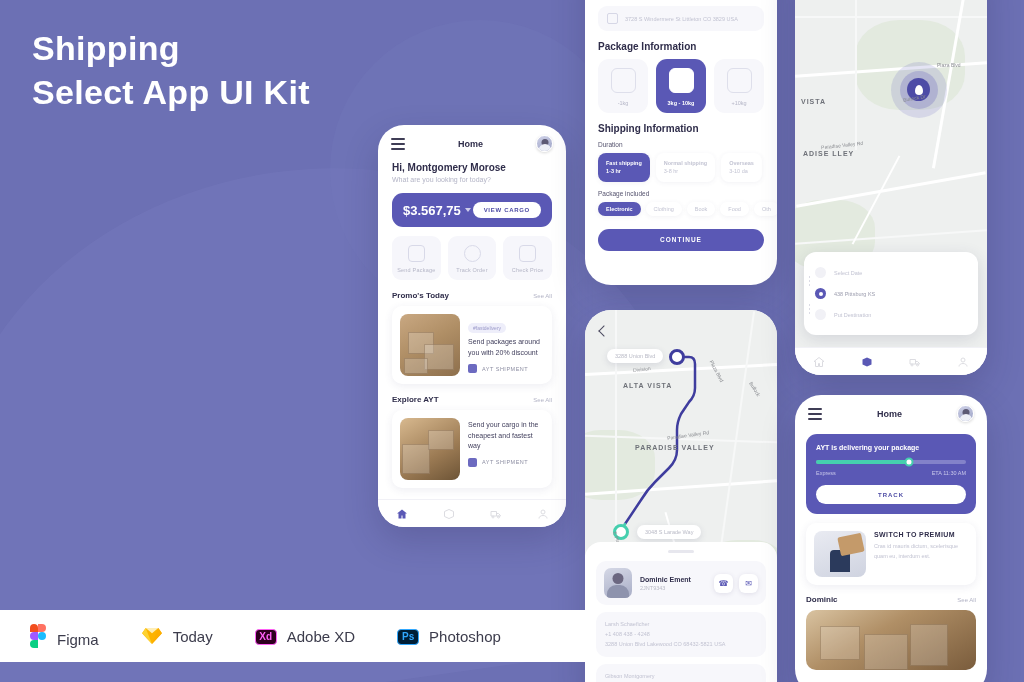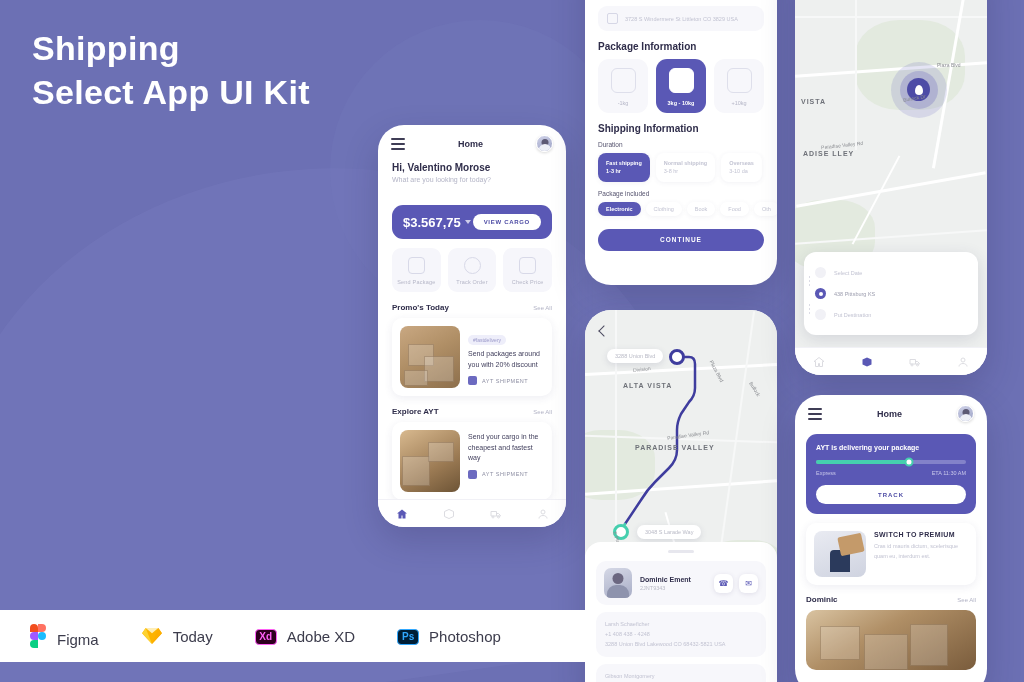--- a/index.html
+++ b/index.html
@@ -85,21 +85,21 @@
   .avatar::before{
     content:""; position:absolute; left:50%; top:18%; transform:translateX(-50%);
     width:7px; height:7px; border-radius:50%; background:#5d5a74;
   }
 
   .greet { padding:6px 14px 0; }
   .greet-name { font-size:10px; font-weight:bold; color:#2f2d4a; }
   .greet-sub { font-size:7px; color:#b3b4c6; margin-top:3px; }
 
   .balance-card {
-    margin:22px 14px 0; background:#5a58b5; border-radius:11px;
+    margin:10px 14px 0; background:#5a58b5; border-radius:11px;
     padding:9px 11px; display:flex; align-items:center; justify-content:space-between;
   }
   .balance-amt { font-size:13px; font-weight:bold; color:#fff; display:flex; align-items:center; gap:4px;}
   .chev { width:0;height:0;border-left:3.5px solid transparent;border-right:3.5px solid transparent;border-top:4px solid #cfceeb;}
   .cargo-btn {
     background:#fff; color:#4b49a3; font-size:6px; font-weight:bold;
     letter-spacing:.7px; border-radius:10px; padding:5px 11px; border:none;
   }
 
   .quick-row { display:flex; gap:7px; padding:9px 14px 0; }
@@ -342,21 +342,21 @@
     <div class="burger">
         <span></span>
         <span></span>
         <span></span>
       </div>
     <div class="appbar-title">Home</div>
     <div class="avatar"></div>
   </div>
 
   <div class="greet">
-    <div class="greet-name">Hi, Valentino Morose</div>
+    <div class="greet-name">Hi, Montgomery Morose</div>
     <div class="greet-sub">What are you looking for today?</div>
   </div>
 
   <div class="balance-card">
     <div class="balance-amt">
       <span>$3.567,75</span>
       <span class="chev"></span>
     </div>
     <button class="cargo-btn">VIEW CARGO</button>
   </div>

